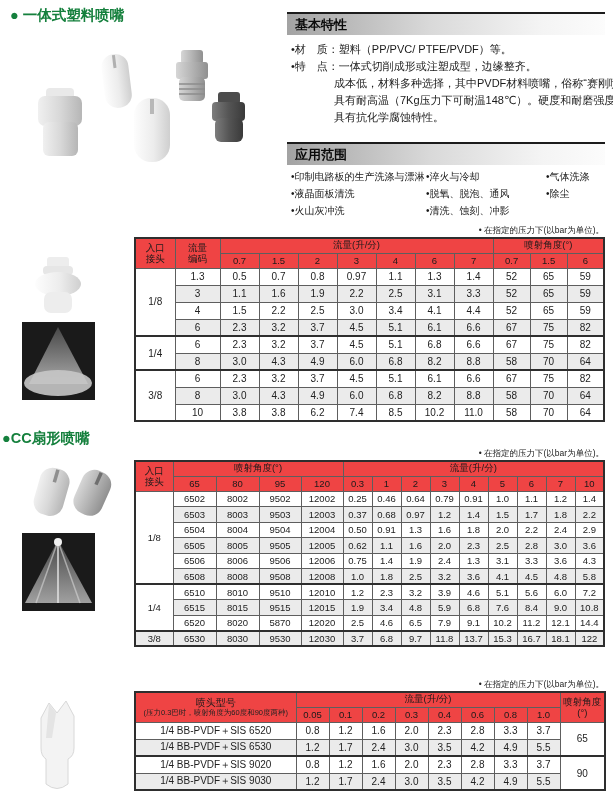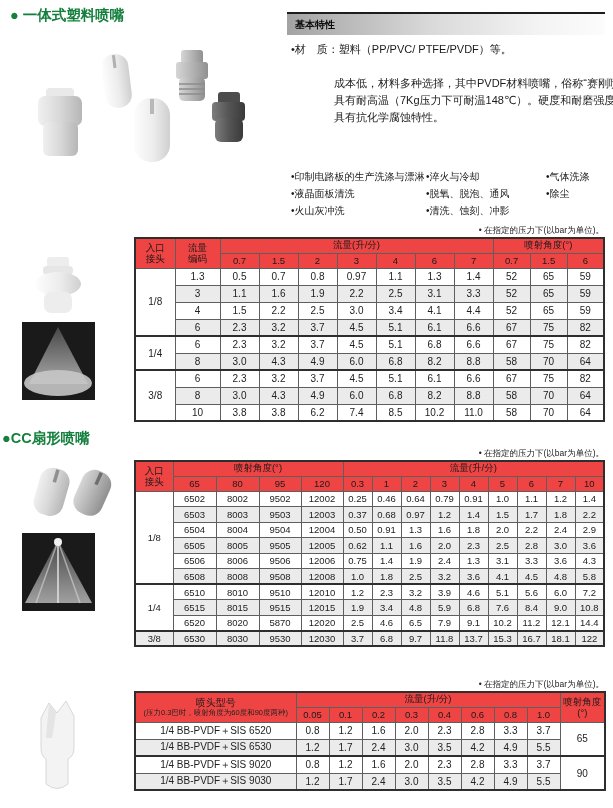--- a/index.html
+++ b/index.html
@@ -2,21 +2,21 @@
 <html><head>
 <meta charset="utf-8">
 <style>
   *{margin:0;padding:0;box-sizing:border-box}
   html,body{background:#fff}
   #page{position:relative;width:613px;height:808px;background:#ffffff;overflow:hidden;
         font-family:"Liberation Sans","DejaVu Sans",sans-serif;color:#111}
   .sec-title{position:absolute;font-size:14.5px;font-weight:bold;white-space:nowrap;color:#15803d}
   .bar{position:absolute;width:318px;height:23px;border-top:2px solid #1c1c1c;
        background:linear-gradient(90deg,#a3a3a3 0%,#d9d9d9 45%,#f4f4f4 80%,#fcfcfc 100%);
-       display:flex;align-items:center;padding-left:8px;font-size:10px;font-weight:bold;color:#0a0a0a}
+       display:flex;align-items:center;padding-left:8px;font-size:13px;font-weight:bold;color:#0a0a0a}
   .txt{position:absolute;font-size:11px;white-space:nowrap;color:#1a1a1a}
   .app{font-size:10px}
   .note{position:absolute;left:134px;width:470px;text-align:right;font-size:8.5px;color:#222;white-space:nowrap}
   table.tbl{position:absolute;border-collapse:collapse;table-layout:fixed;background:#fff;border:2px solid #2e2e2e}
   .tbl th,.tbl td{border:1px solid #5e5e5e;text-align:center;vertical-align:middle;overflow:hidden;padding:0}
   .tbl th{background:#ef4444;font-size:9.5px;font-weight:normal;color:#1a1a1a;height:15px}
   .tbl td{font-size:10px;color:#222;height:17px}
   .tbl.cc td{height:15.5px;font-size:9.5px}
   .tbl tr.alt td{background:#ebebeb}
   .tbl td.span-cell{background:#fff}
@@ -86,24 +86,28 @@
       <rect x="190" y="54" width="22" height="12" rx="3" fill="#4c4c4c"></rect>
       <rect x="184" y="64" width="33" height="19" rx="4" fill="url(#gD)"></rect>
       <rect x="187" y="80" width="28" height="24" rx="6" fill="url(#gD)"></rect>
     </g>
   </svg>
 
   <div class="bar" style="left:287px;top:12px">
     <span>基本特性</span>
   </div>
   <div class="txt" style="left:291px;top:42px">•材　质：塑料（PP/PVC/ PTFE/PVDF）等。</div>
+  <div class="txt" style="left:291px;top:59px">•特　点：一体式切削成形或注塑成型，边缘整齐。</div>
   <div class="txt" style="left:334px;top:76px">成本低，材料多种选择，其中PVDF材料喷嘴，俗称“赛刚喷嘴”</div>
   <div class="txt" style="left:334px;top:93px">具有耐高温（7Kg压力下可耐温148℃）。硬度和耐磨强度打，</div>
   <div class="txt" style="left:334px;top:110px">具有抗化学腐蚀特性。</div>
 
+  <div class="bar" style="left:287px;top:142px">
+    <span>应用范围</span>
+  </div>
   <div class="txt app" style="left:291px;top:170px">•印制电路板的生产洗涤与漂淋</div>
   <div class="txt app" style="left:291px;top:187px">•液晶面板清洗</div>
   <div class="txt app" style="left:291px;top:204px">•火山灰冲洗</div>
   <div class="txt app" style="left:426px;top:170px">•淬火与冷却</div>
   <div class="txt app" style="left:426px;top:187px">•脱氧、脱泡、通风</div>
   <div class="txt app" style="left:426px;top:204px">•清洗、蚀刻、冲影</div>
   <div class="txt app" style="left:546px;top:170px">•气体洗涤</div>
   <div class="txt app" style="left:546px;top:187px">•除尘</div>
 
   <div class="note" style="top:225px">• 在指定的压力下(以bar为单位)。</div>

